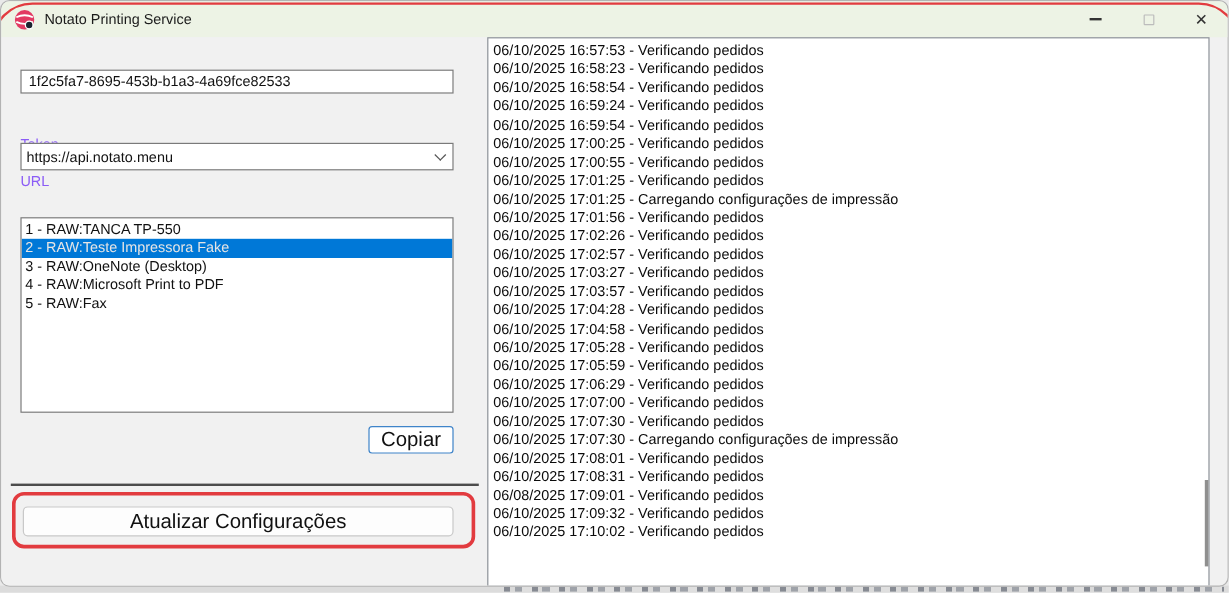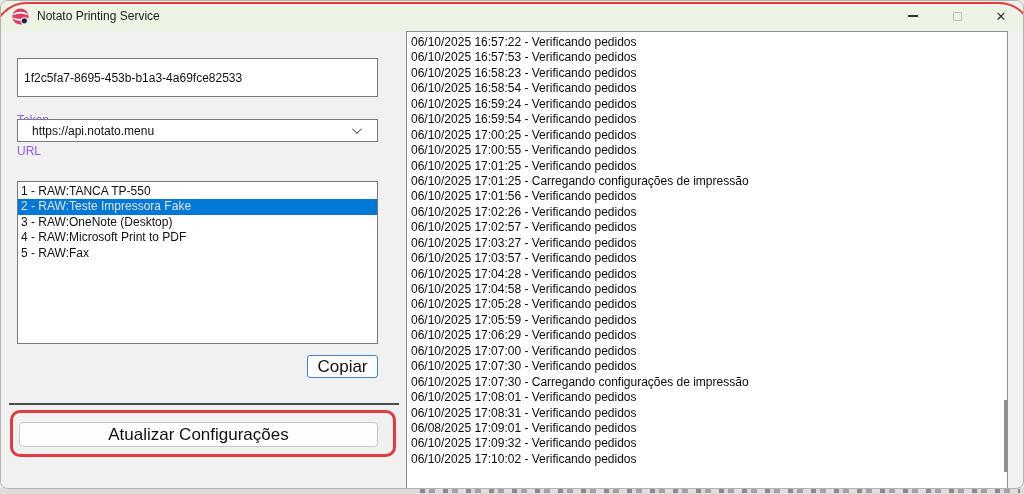--- a/index.html
+++ b/index.html
@@ -59,29 +59,29 @@
     position:absolute;left:0;top:30px;width:405px;height:458px;
     background:#f1f1f1;
   }
   .lbl{
     position:absolute;left:16px;font-size:12px;color:#8b5cf6;white-space:nowrap;margin-top:45px;
   }
   .lbl-token{top:37px;}
   .lbl-url{top:68px;}
   .lbl-printers{top:130px;}
   .input{
-    position:absolute;left:16px;width:361px;height:39px;
+    position:absolute;left:16px;width:361px;height:20px;
     border:1px solid #7a7a7a;background:#fff;
     font-family:inherit;font-size:12px;color:#111;padding:0 6px;
   }
   .token-input{top:27px;}
   .combobox{
     position:absolute;left:16px;top:88px;width:361px;height:23px;
     border:1px solid #7a7a7a;background:#fff;
-    display:flex;align-items:center;padding:0 14px;cursor:default;
+    display:flex;align-items:center;padding:0 4px;cursor:default;
   }
   .combo-text{font-size:12px;color:#111;flex:1;white-space:nowrap;overflow:hidden;}
   .chevron{
     width:7px;height:7px;border-right:1.4px solid #555;border-bottom:1.4px solid #555;
     transform:rotate(45deg) translateY(-2px);margin-right:4px;flex:none;
   }
   .listbox{
     position:absolute;left:16px;top:150px;width:361px;height:163px;
     border:1px solid #7a7a7a;background:#fff;overflow:hidden;
     padding-top:2px;
@@ -179,21 +179,20 @@
 
     <button class="btn copy-btn">Copiar</button>
 
     <div class="separator"></div>
     <div class="annotation-box"></div>
     <button class="btn update-btn">Atualizar Configurações</button>
   </div>
 
   <div class="log-panel">
     <div class="log-lines" id="log-list">
-        <div class="log-line">06/10/2025 16:57:22 - Verificando pedidos</div>
         <div class="log-line">06/10/2025 16:57:53 - Verificando pedidos</div>
         <div class="log-line">06/10/2025 16:58:23 - Verificando pedidos</div>
         <div class="log-line">06/10/2025 16:58:54 - Verificando pedidos</div>
         <div class="log-line">06/10/2025 16:59:24 - Verificando pedidos</div>
         <div class="log-line">06/10/2025 16:59:54 - Verificando pedidos</div>
         <div class="log-line">06/10/2025 17:00:25 - Verificando pedidos</div>
         <div class="log-line">06/10/2025 17:00:55 - Verificando pedidos</div>
         <div class="log-line">06/10/2025 17:01:25 - Verificando pedidos</div>
         <div class="log-line">06/10/2025 17:01:25 - Carregando configurações de impressão</div>
         <div class="log-line">06/10/2025 17:01:56 - Verificando pedidos</div>

